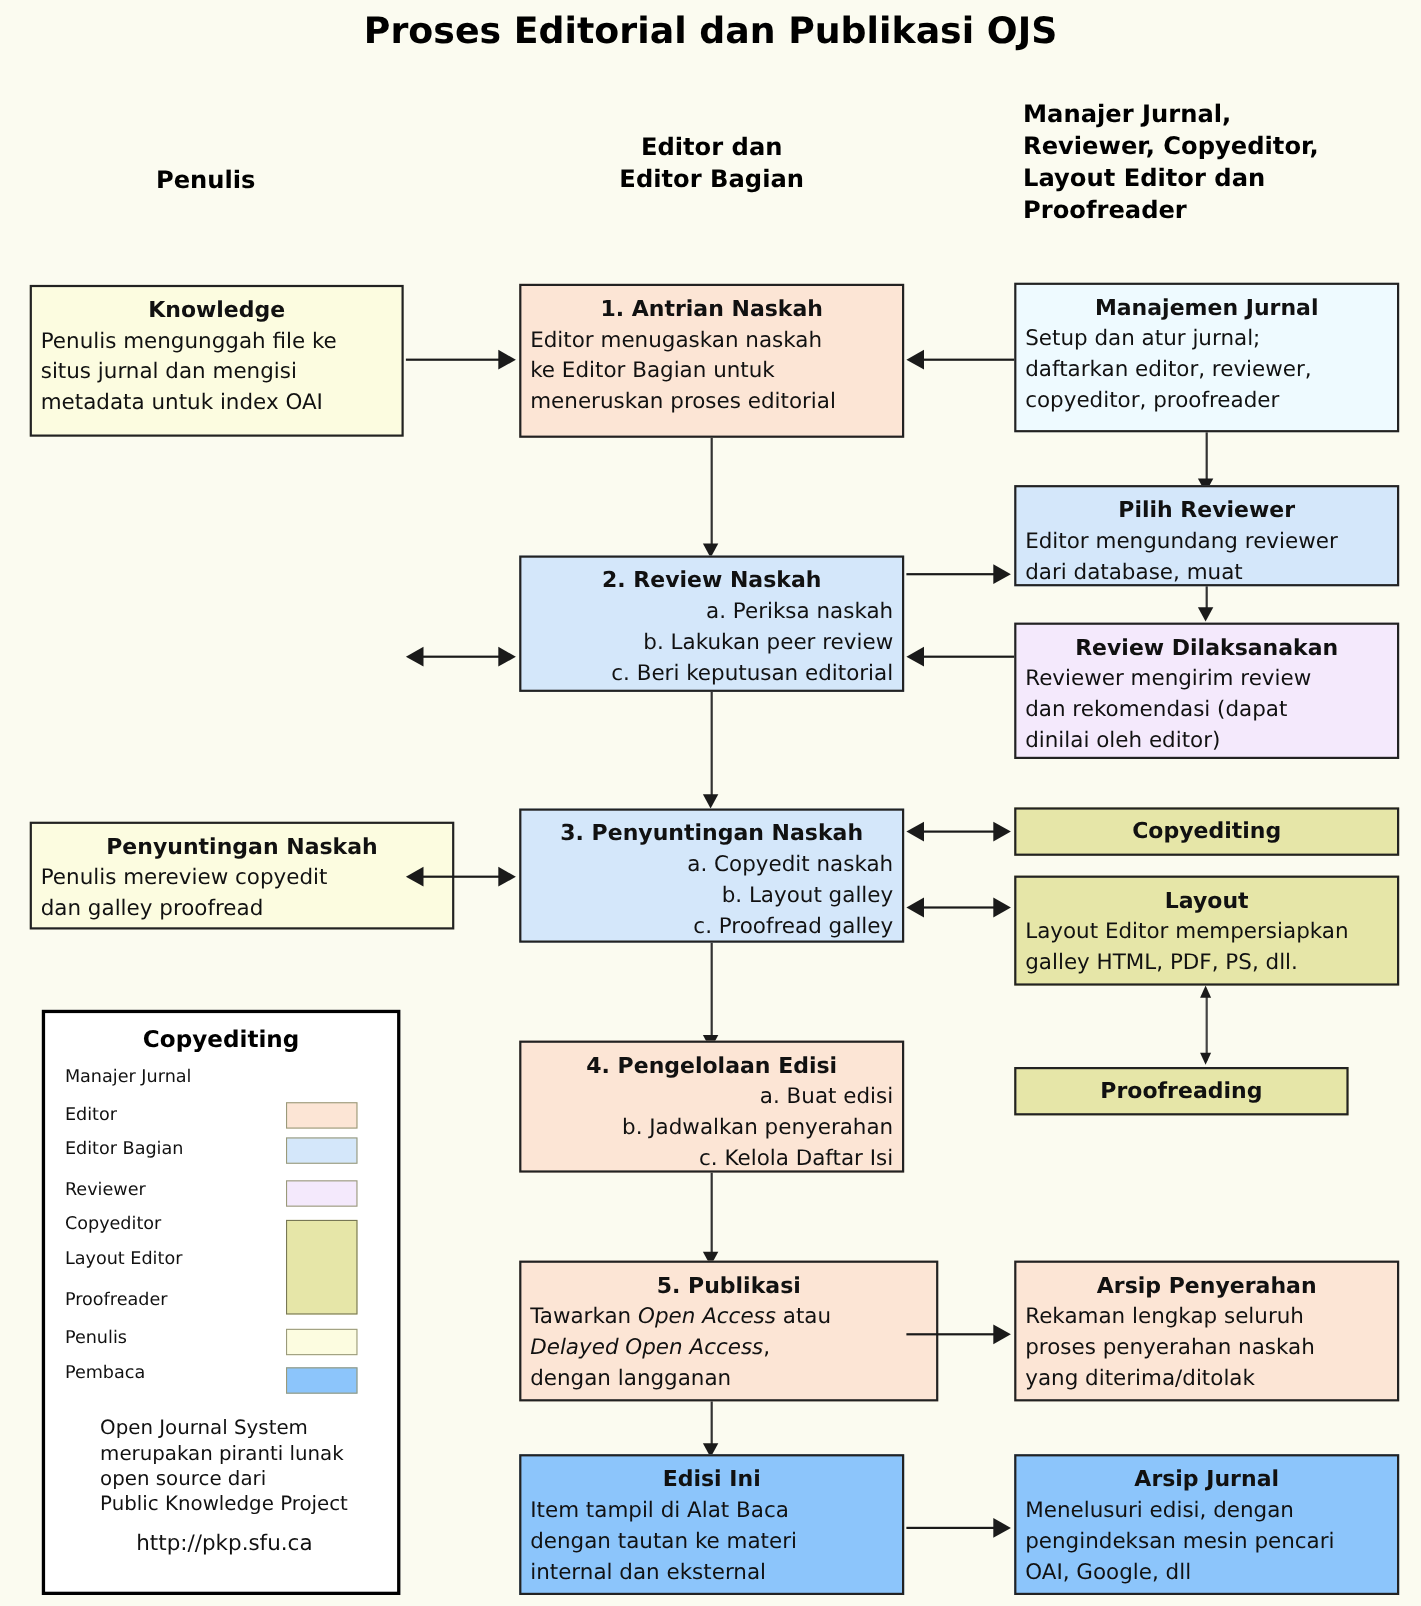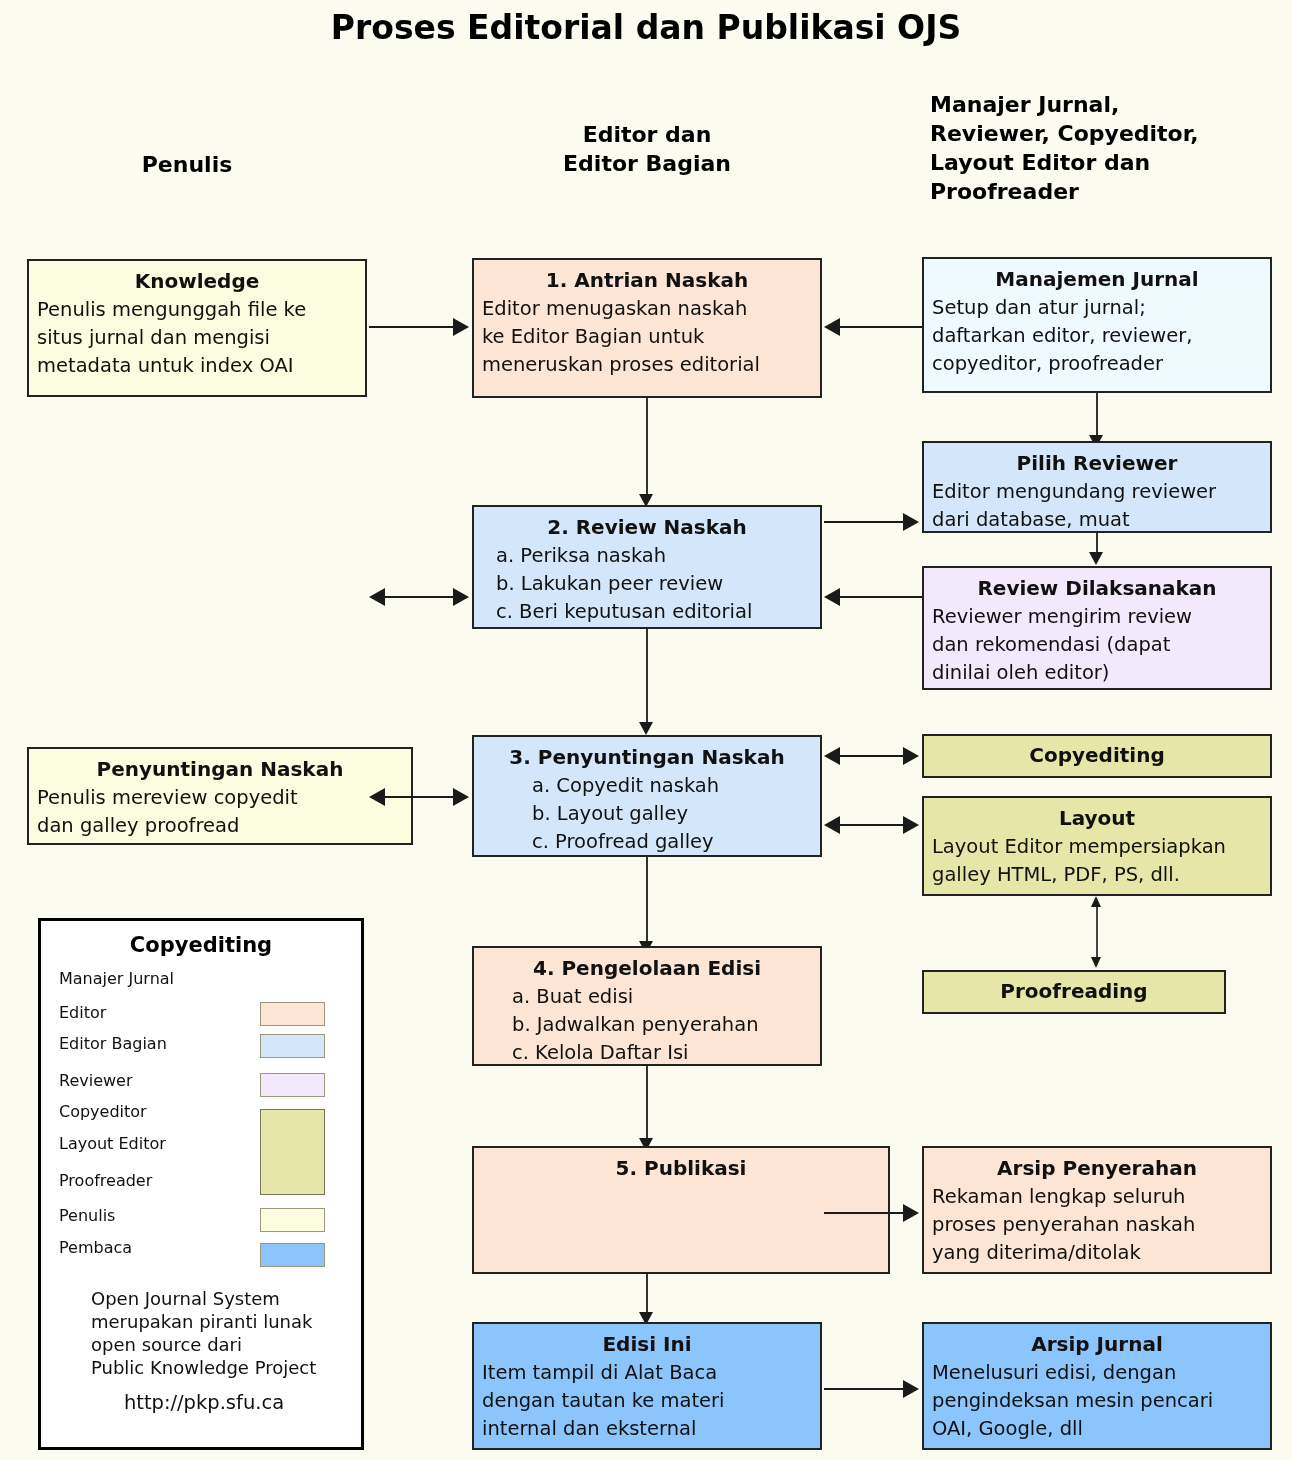--- a/index.html
+++ b/index.html
@@ -25,21 +25,21 @@
 
   .box{
     border:2px solid #222;
     padding:6px 8px 8px 8px;
     font-size:19.5px;
     line-height:1.42;
     color:#111;
   }
   .box .bt{display:block;text-align:center;font-weight:bold;font-size:20px;margin-bottom:1px;}
   .box .bl{display:block;text-align:left;white-space:pre-line;}
-  .box .blist{display:block;text-align:left;white-space:pre-line;}
+  .box .blist{display:block;text-align:right;white-space:pre-line;}
   .box.centered-list .blist{padding-left:30px;}
 
   .c-author{background:#fcfce0;}
   .c-editor{background:#fce5d5;}
   .c-section{background:#d4e7fa;}
   .c-manager{background:#eefaff;}
   .c-reviewer{background:#f4e9fc;}
   .c-copy{background:#e6e6a8;}
   .c-reader{background:#8cc5fb;}
 
@@ -215,22 +215,25 @@
   <div class="abs box c-editor" style="left:472px;top:946px;width:350px;height:120px;">
     <span class="bt">4. Pengelolaan Edisi</span>
     <span class="blist" style="padding-left:30px;">a. Buat edisi
 b. Jadwalkan penyerahan
 c. Kelola Daftar Isi</span>
   </div>
 
   <div class="abs ln lnv-thin" style="left:646px;top:1066px;height:76px;background:#333;"></div>
   <div class="abs arw arw-d" style="left:639px;top:1138px;"></div>
 
-  <div class="abs box c-editor" style="left:472px;top:1146px;width:418px;height:128px;">
+  <div class="abs box c-editor" style="left:472px;top:1146px;width:381px;height:128px;">
     <span class="bt">5. Publikasi</span>
+    <span class="bl" id="publikasi-body"><span>Tawarkan </span><i class="em">Open Access</i><span> atau
+</span><i class="em">Delayed Open Access</i><span>,
+dengan langganan</span></span>
   </div>
 
   <div class="abs box c-editor" style="left:922px;top:1146px;width:350px;height:128px;">
     <span class="bt">Arsip Penyerahan</span>
     <span class="bl">Rekaman lengkap seluruh
 proses penyerahan naskah
 yang diterima/ditolak</span>
   </div>
 
   <div class="abs ln lnh" style="left:824px;top:1212px;width:82px;"></div>

